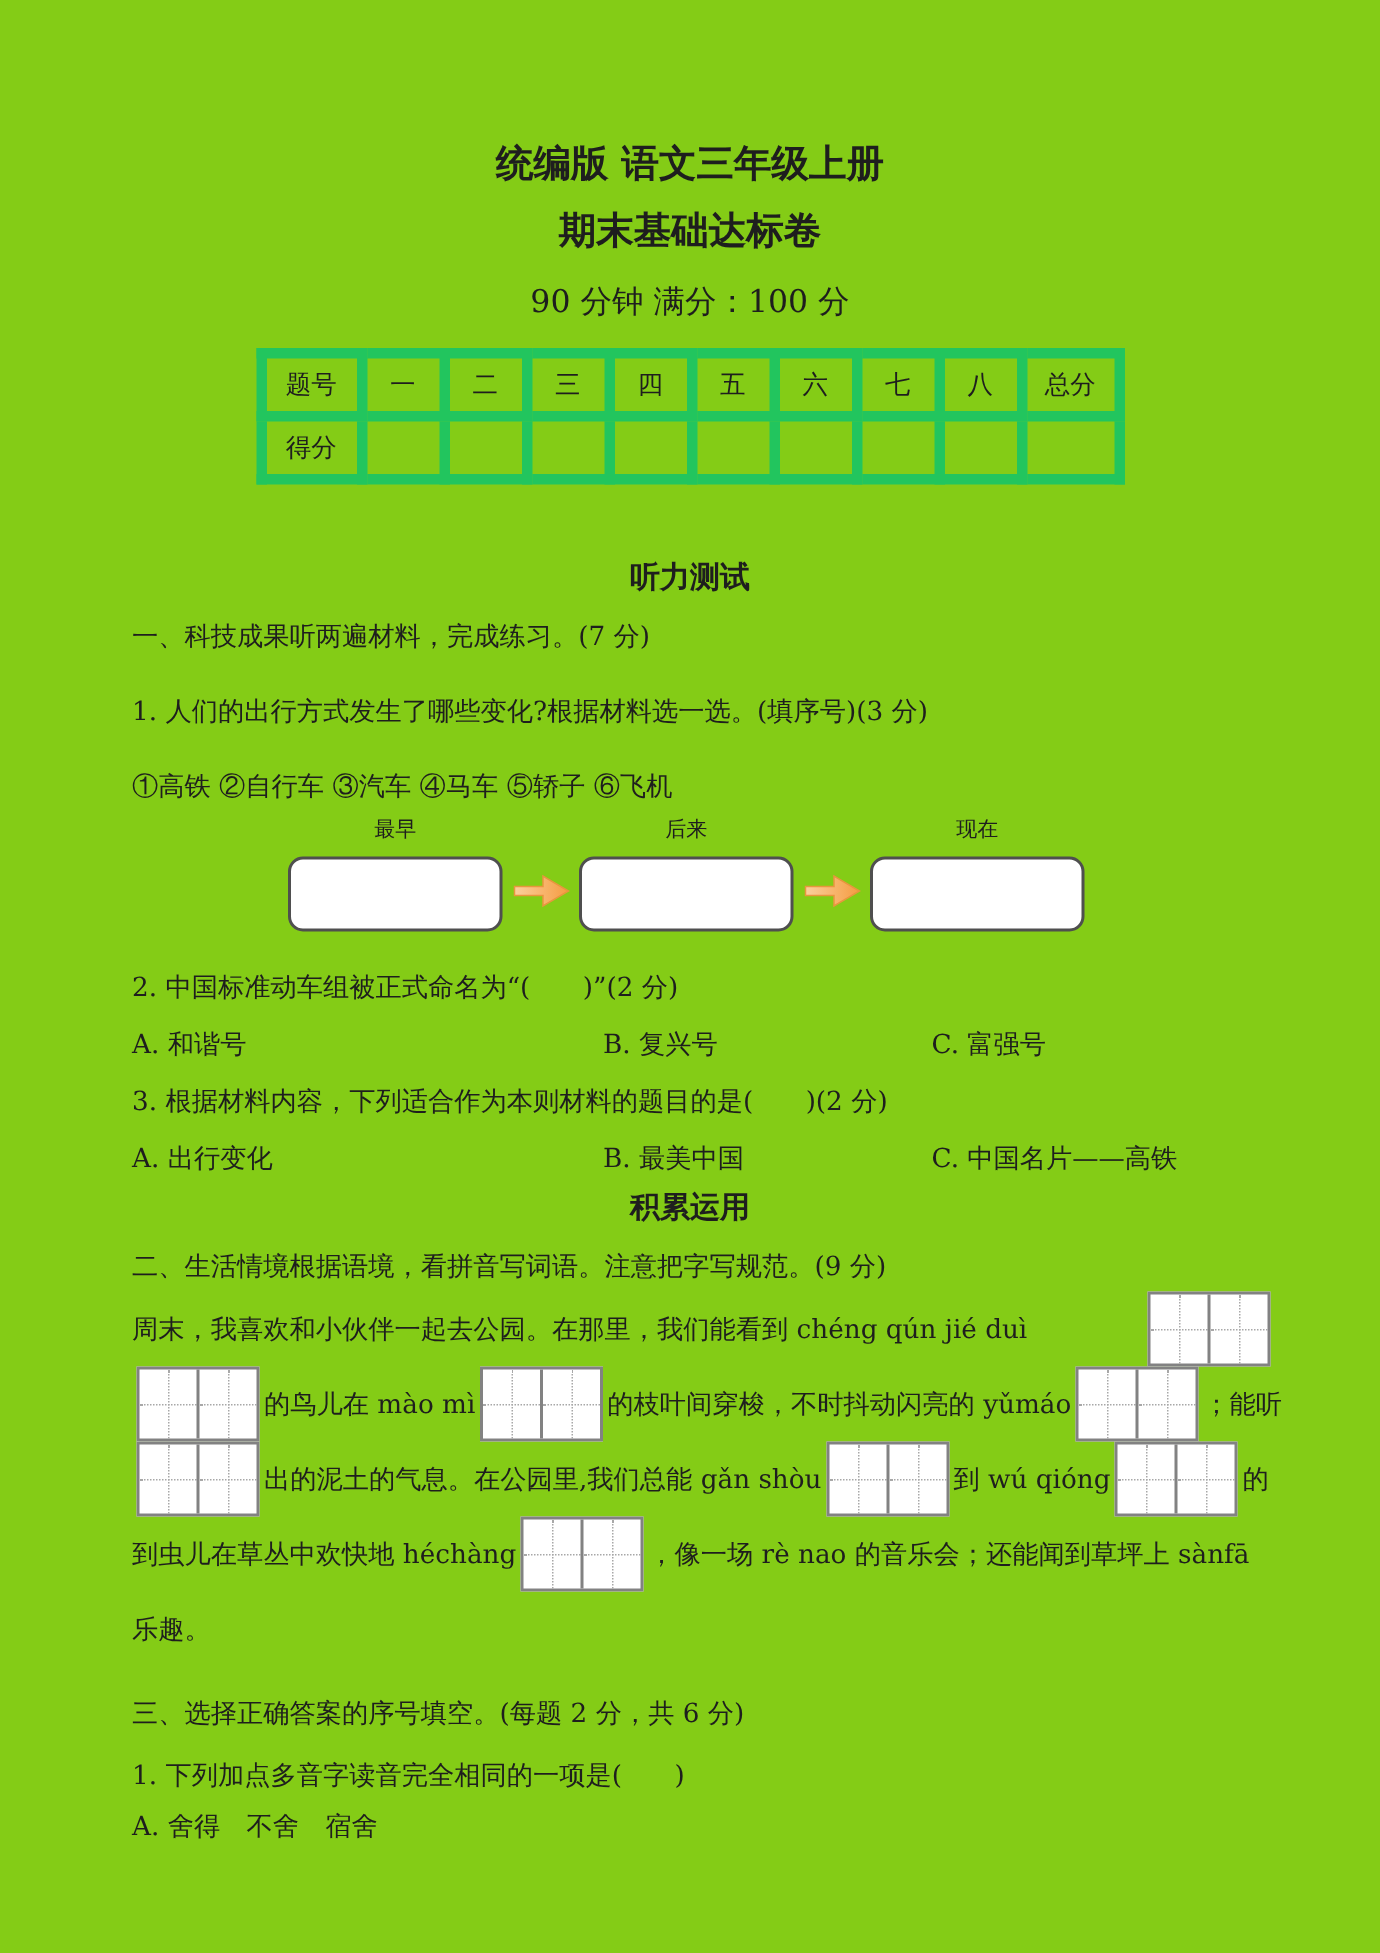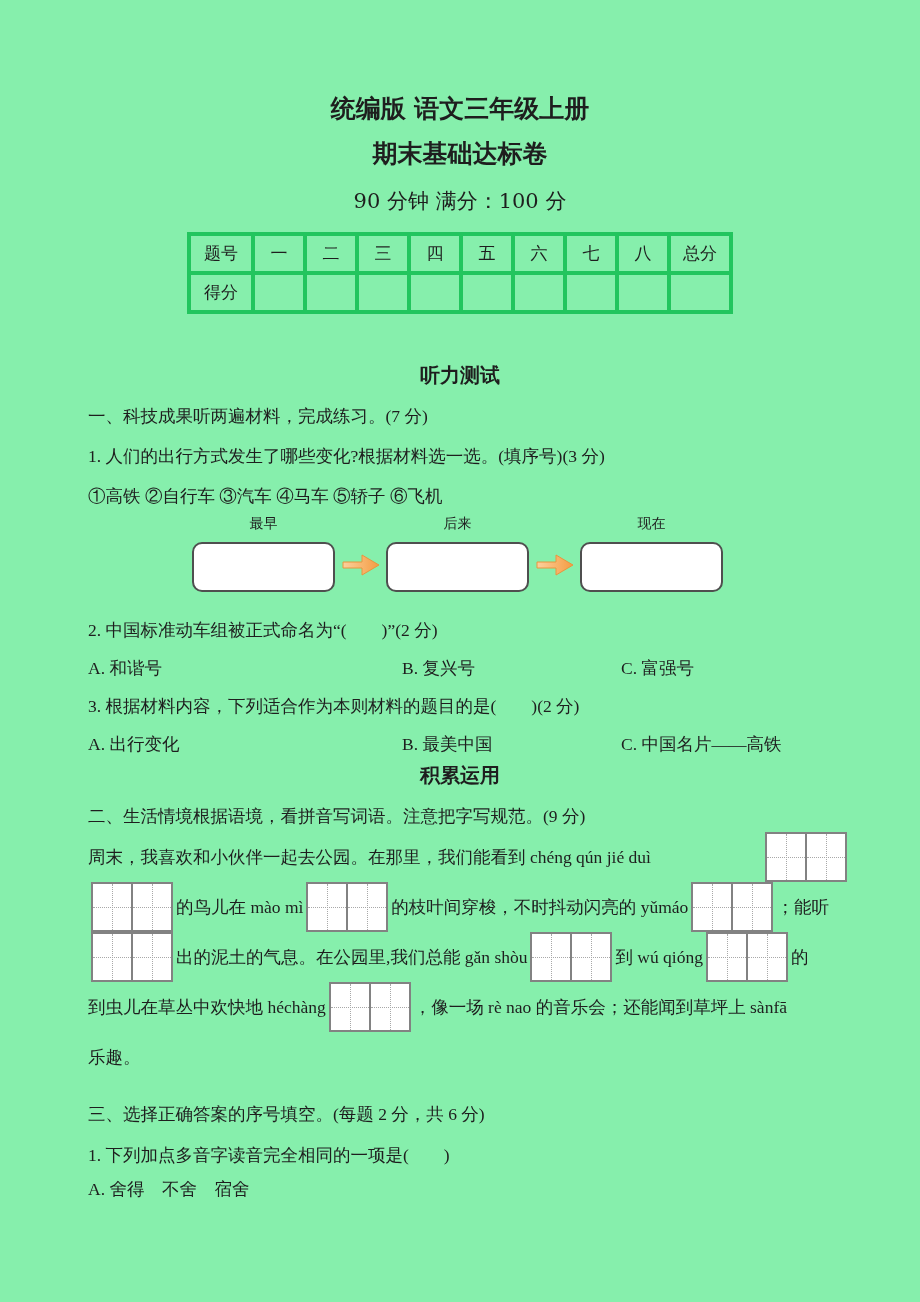--- a/index.html
+++ b/index.html
@@ -1,40 +1,40 @@
 <!DOCTYPE html>
 <html><head>
 <meta charset="utf-8">
 <style>
   html,body{margin:0;padding:0;background:#ffffff;}
   body{width:920px;height:1302px;color:#1e1e1e;
        font-family:"DejaVu Serif","Liberation Serif",serif;}
-  .page{position:relative;width:920px;height:1302px;overflow:hidden;background:#86efac;}
-  .content{padding:0 70px 0 88px;font-family:Liberation Serif, serif;}
+  .page{position:relative;width:920px;height:1302px;overflow:hidden;background:#84cc16;}
+  .content{padding:0 70px 0 88px;}
 
   
   .title1{padding-top:94px;text-align:center;font-size:25px;font-weight:bold;line-height:30px;}
   .title2{margin-top:15px;text-align:center;font-size:25px;font-weight:bold;line-height:30px;}
   .exam-info{margin-top:18px;text-align:center;font-size:21px;line-height:28px;}
 
   
   table.score{margin:17px auto 0;border-collapse:collapse;table-layout:fixed;}
-  table.score td{border:4px solid #22c55e;height:35px;text-align:center;
+  table.score td{border:7px solid #22c55e;height:35px;text-align:center;
                  font-size:17px;padding:0;margin-left:32px;}
   td.col-label{width:60px;}
   td.col-q{width:48px;}
   td.col-total{width:58px;}
 
   
   .sec-heading{margin-top:48px;text-align:center;font-size:20px;font-weight:bold;line-height:26px;
                font-family:"DejaVu Sans","Liberation Sans",sans-serif;}
   .sec-heading.second{margin-top:4px;}
 
   
-  .bline{font-size:17.5px;line-height:28px;margin-top:12px;}
+  .bline{font-size:17.5px;line-height:28px;margin-top:22px;}
   .mt14{margin-top:14px;} .mt10{margin-top:10px;} .mt18{margin-top:18px;}
   .mt13{margin-top:13px;} .mt6{margin-top:6px;gap:28px;} .mt24{margin-top:24px;}
 
   .choices{display:flex;font-size:17.5px;line-height:28px;}
   .choices .c0{width:314px;flex:none;}
   .choices .c1{width:219px;flex:none;}
   .choices .c2{flex:1;}
   .choices2 .c0{width:413px;flex:none;}
   .choices2 .c1{flex:1;}
 

